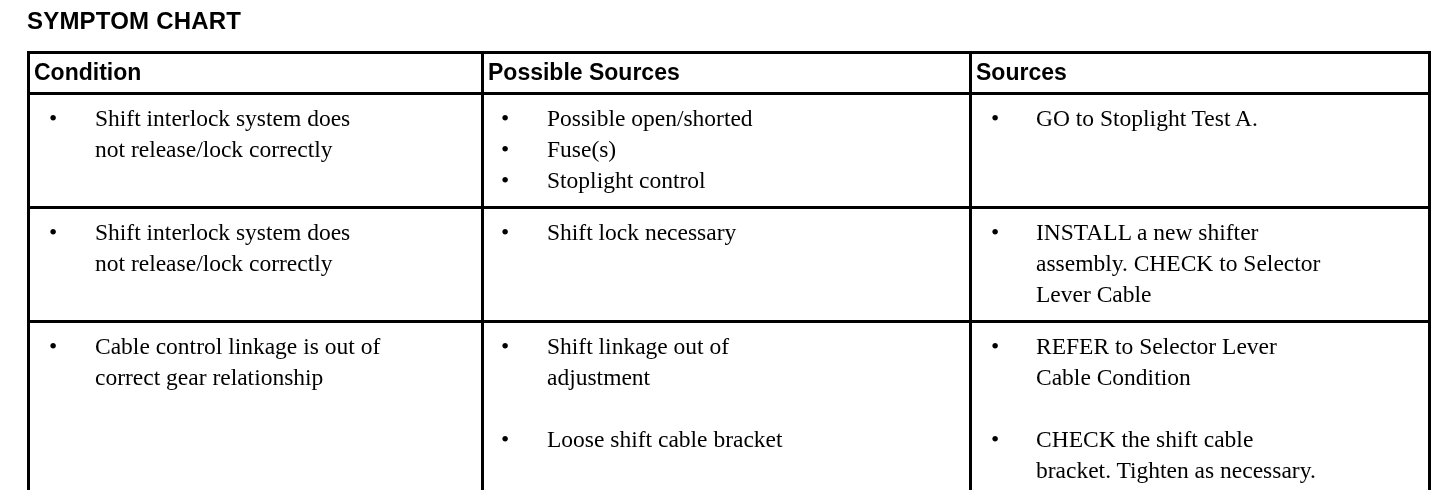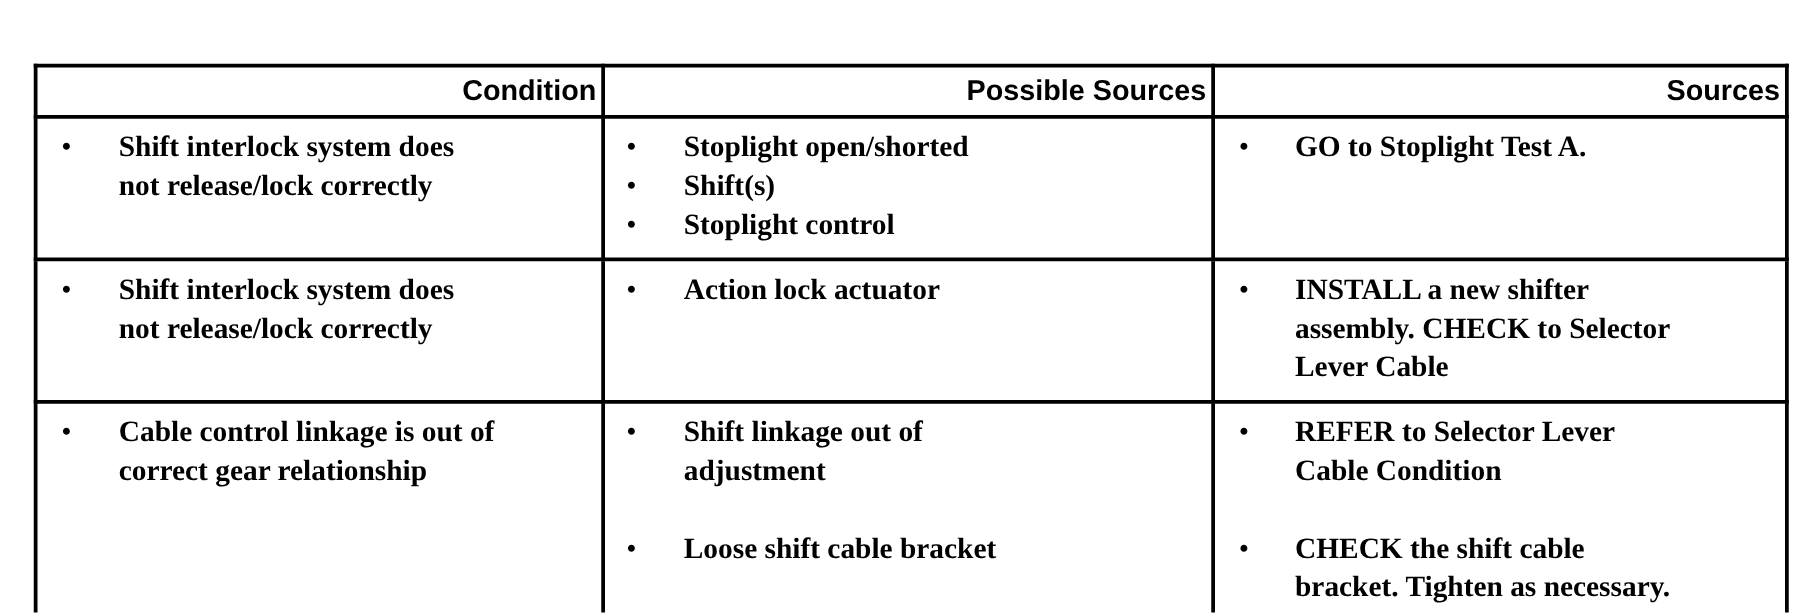--- a/index.html
+++ b/index.html
@@ -56,21 +56,21 @@
   .symptom-table td {
     border: 3px solid #000000;
     vertical-align: top;
     padding: 0;
     background: #ffffff;
   }
 
   
   .symptom-table thead th {
     height: 41px;
-    text-align: right;
+    text-align: left;
     vertical-align: middle;
     font-family: "Liberation Sans", "DejaVu Sans", sans-serif;
     font-weight: bold;
     font-size: 23px;
     line-height: 26px;
     padding: 0 4px 3px 4px;
   }
 
   
   .symptom-table tbody td {
@@ -103,38 +103,38 @@
     left: 8px;
     top: 0;
     width: 10px;
     font-size: 23.5px;
     line-height: 31px;
     text-align: left;
   }
   .bullet-item .bullet-text {
     display: block;
     white-space: pre-line;
-    font-weight: bold;
   }
 
   
   td.cell-condition .bullet-item { padding-left: 55px; }
   td.cell-condition .bullet-item .bullet-dot { left: 9px; }
 
   td.cell-sources .bullet-item { padding-left: 53px; }
   td.cell-sources .bullet-item .bullet-dot { left: 7px; }
 
   td.cell-action .bullet-item { padding-left: 54px; }
   td.cell-action .bullet-item .bullet-dot { left: 9px; }
 </style>
 </head>
 <body>
 
 <div id="page">
 
+  <div class="chart-title">SYMPTOM CHART</div>
 
   <table class="symptom-table">
     <colgroup>
       <col class="col-condition">
       <col class="col-sources">
       <col class="col-action">
     </colgroup>
     <thead>
       <tr>
         <th>Condition</th>
@@ -151,25 +151,25 @@
               <span class="bullet-dot">•</span>
               <span class="bullet-text">Shift interlock system does
 not release/lock correctly</span>
             </li>
           </ul>
         </td>
         <td class="cell-sources">
           <ul class="bullet-list">
             <li class="bullet-item">
               <span class="bullet-dot">•</span>
-              <span class="bullet-text">Stoplight open/shorted</span>
-            </li>
-            <li class="bullet-item">
-              <span class="bullet-dot">•</span>
-              <span class="bullet-text">Shift(s)</span>
+              <span class="bullet-text">Possible open/shorted</span>
+            </li>
+            <li class="bullet-item">
+              <span class="bullet-dot">•</span>
+              <span class="bullet-text">Fuse(s)</span>
             </li>
             <li class="bullet-item">
               <span class="bullet-dot">•</span>
               <span class="bullet-text">Stoplight control</span>
             </li>
           </ul>
         </td>
         <td class="cell-action">
           <ul class="bullet-list">
             <li class="bullet-item">
@@ -187,21 +187,21 @@
               <span class="bullet-dot">•</span>
               <span class="bullet-text">Shift interlock system does
 not release/lock correctly</span>
             </li>
           </ul>
         </td>
         <td class="cell-sources">
           <ul class="bullet-list">
             <li class="bullet-item">
               <span class="bullet-dot">•</span>
-              <span class="bullet-text">Action lock actuator</span>
+              <span class="bullet-text">Shift lock necessary</span>
             </li>
           </ul>
         </td>
         <td class="cell-action">
           <ul class="bullet-list">
             <li class="bullet-item">
               <span class="bullet-dot">•</span>
               <span class="bullet-text">INSTALL a new shifter
 assembly. CHECK to Selector
 Lever Cable</span>

